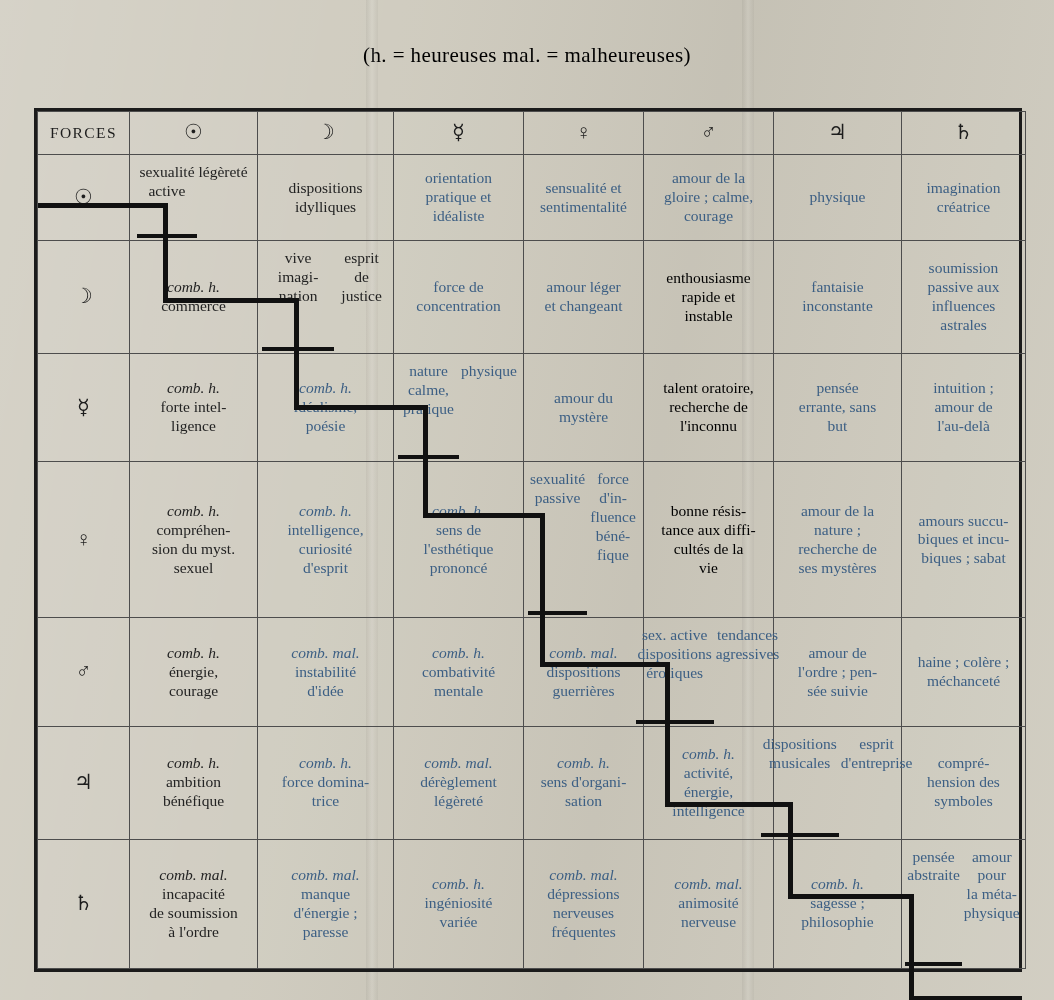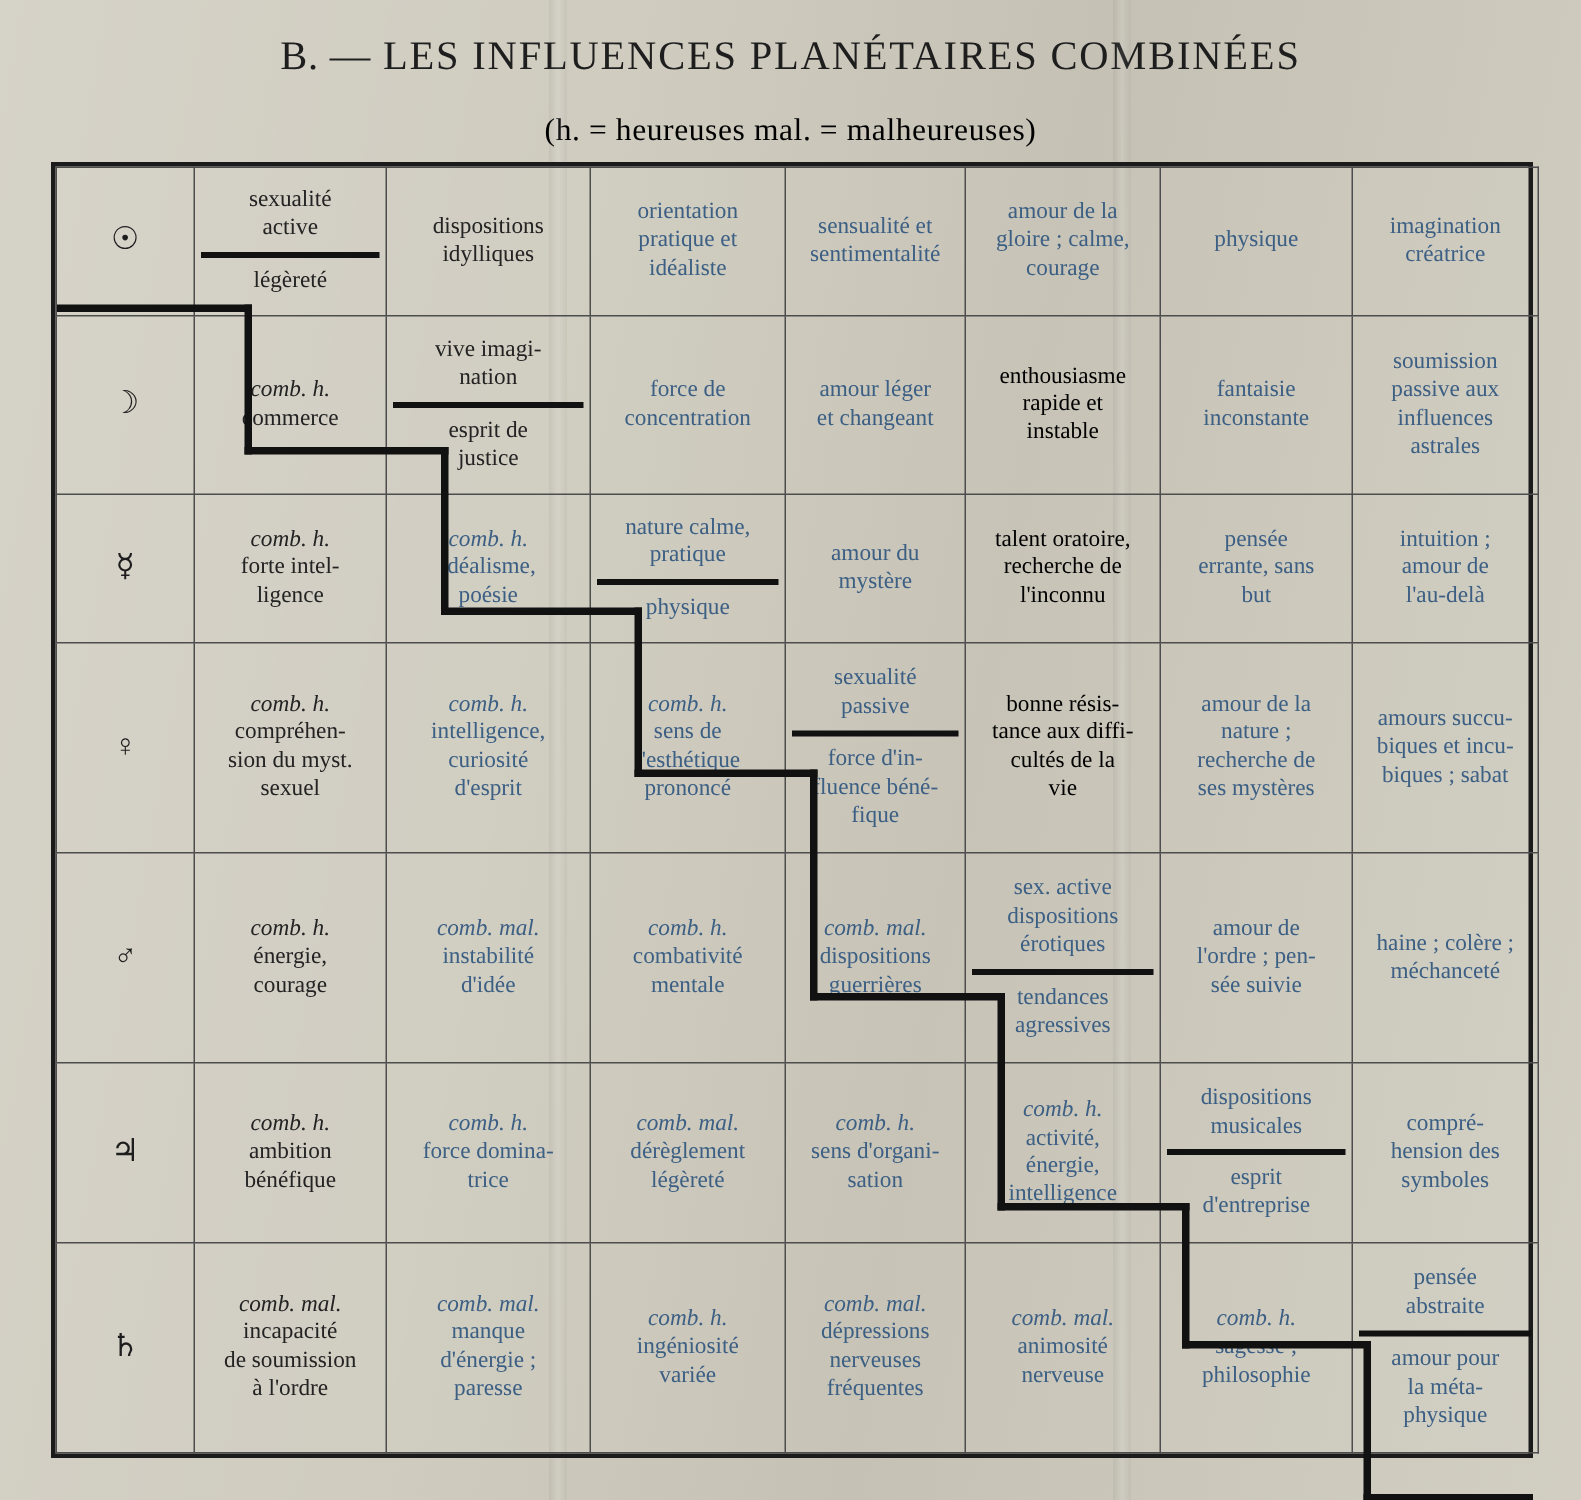--- a/index.html
+++ b/index.html
@@ -104,21 +104,21 @@
     display: block;
   }
   
   .ink-black { color: #232323; }
   .ink-blue  { color: #3c5f84; }
   .ink-blue-faded { color: #000000; }
 
   
   .split {
     display: flex;
-    flex-direction: column;
+    flex-direction: row;
     justify-content: center;
     height: 100%;
   }
   .split > div {
     padding: 6px 2px;
   }
   .split > div.top {
     border-bottom: 4px solid #111;
   }
 
@@ -142,40 +142,46 @@
 <body>
 
 <div class="paper"></div>
 
 <div class="page">
 
   <div class="fold" style="left:366px;"></div>
   <div class="fold" style="left:742px;"></div>
 
   <div class="title-block">
-    <div class="main-title">
-      <span class="tprefix">B. —</span>
-      <span>LES INFLUENCES PLANÉTAIRES COMBINÉES</span>
-    </div>
     <div class="subtitle blue">(h. = heureuses    mal. = malheureuses)</div>
   </div>
 
   <div class="table-wrap">
     <table class="grid">
       <colgroup>
         <col style="width:92px">
         <col style="width:128px">
         <col style="width:136px">
         <col style="width:130px">
         <col style="width:120px">
         <col style="width:130px">
         <col style="width:128px">
         <col style="width:124px">
       </colgroup>
       <tbody id="table-body">
+          <tr class="header-row">
+            <th class="forces-label">FORCES</th>
+            <th><span class="glyph">☉</span></th>
+            <th><span class="glyph">☽</span></th>
+            <th><span class="glyph">☿</span></th>
+            <th><span class="glyph">♀</span></th>
+            <th><span class="glyph">♂</span></th>
+            <th><span class="glyph">♃</span></th>
+            <th><span class="glyph">♄</span></th>
+          </tr>
           <tr>
             <td class="rowhead"><span class="glyph">☉</span></td>
             <td class="ink-black">
               <div class="split">
                 <div class="top">sexualité<br>active</div>
                 <div>légèreté</div>
               </div>
             </td>
             <td class="ink-black">
               <span class="cell"><span>dispositions<br>idylliques</span></span>

